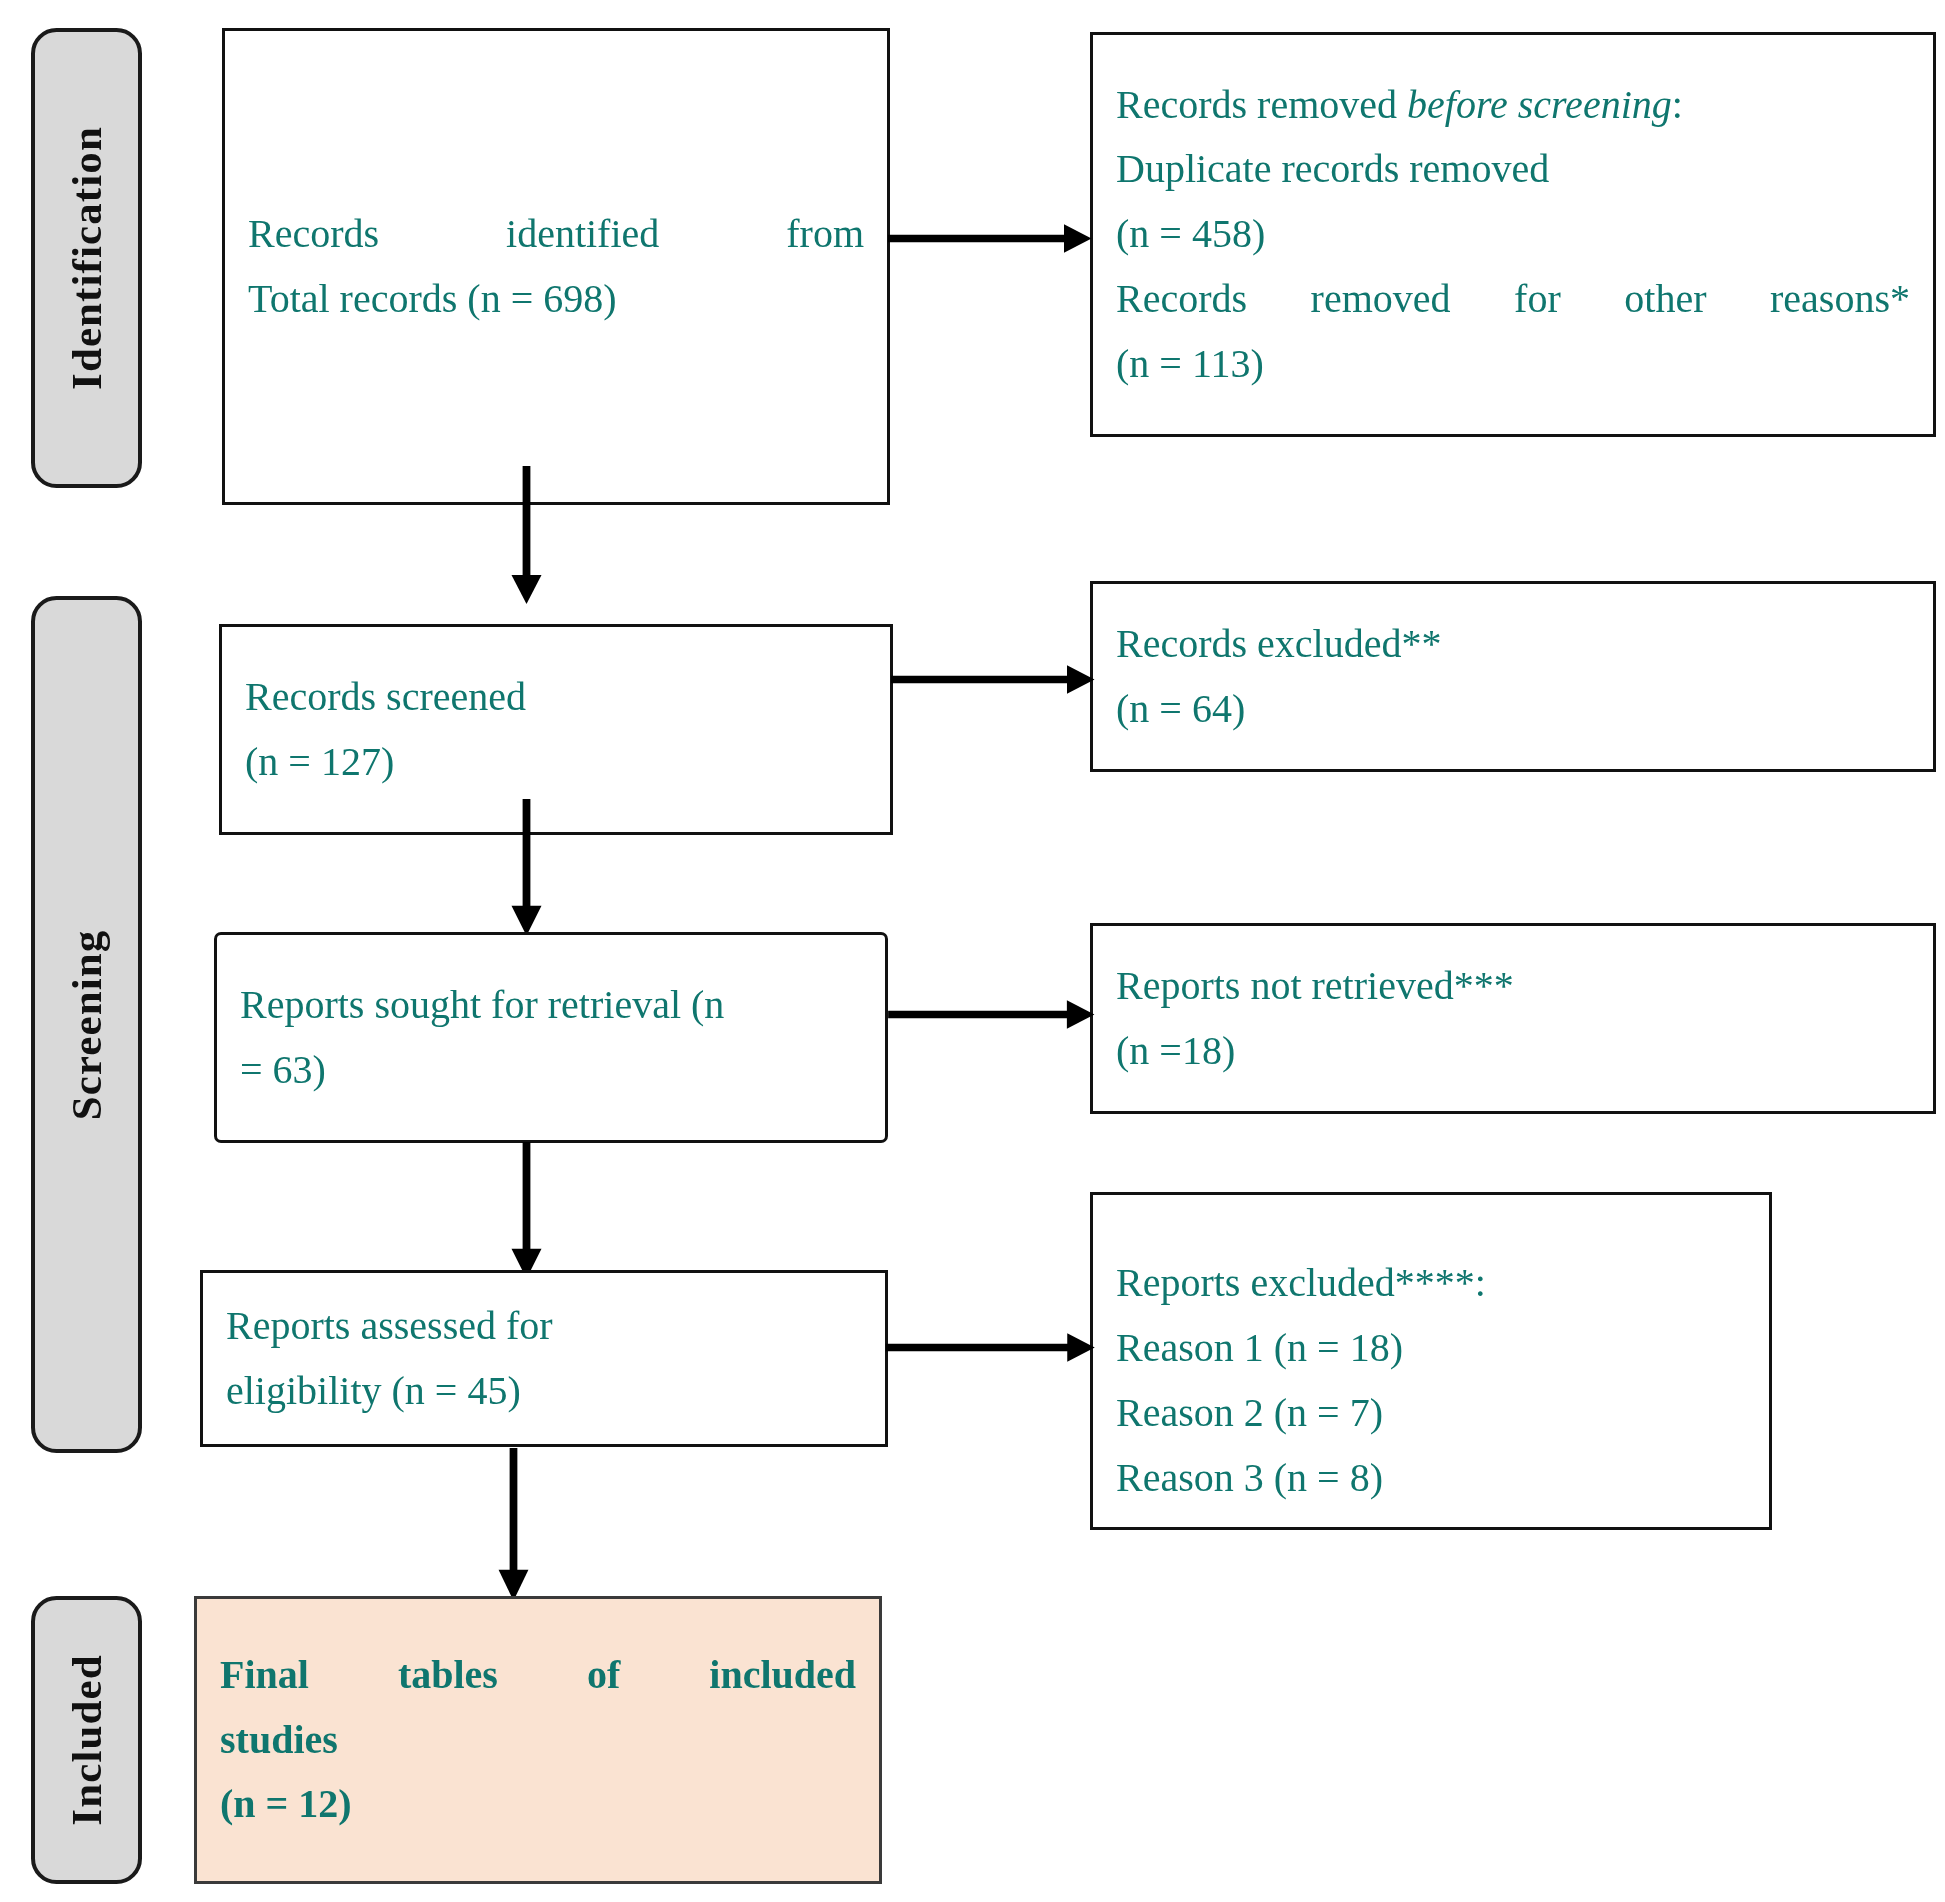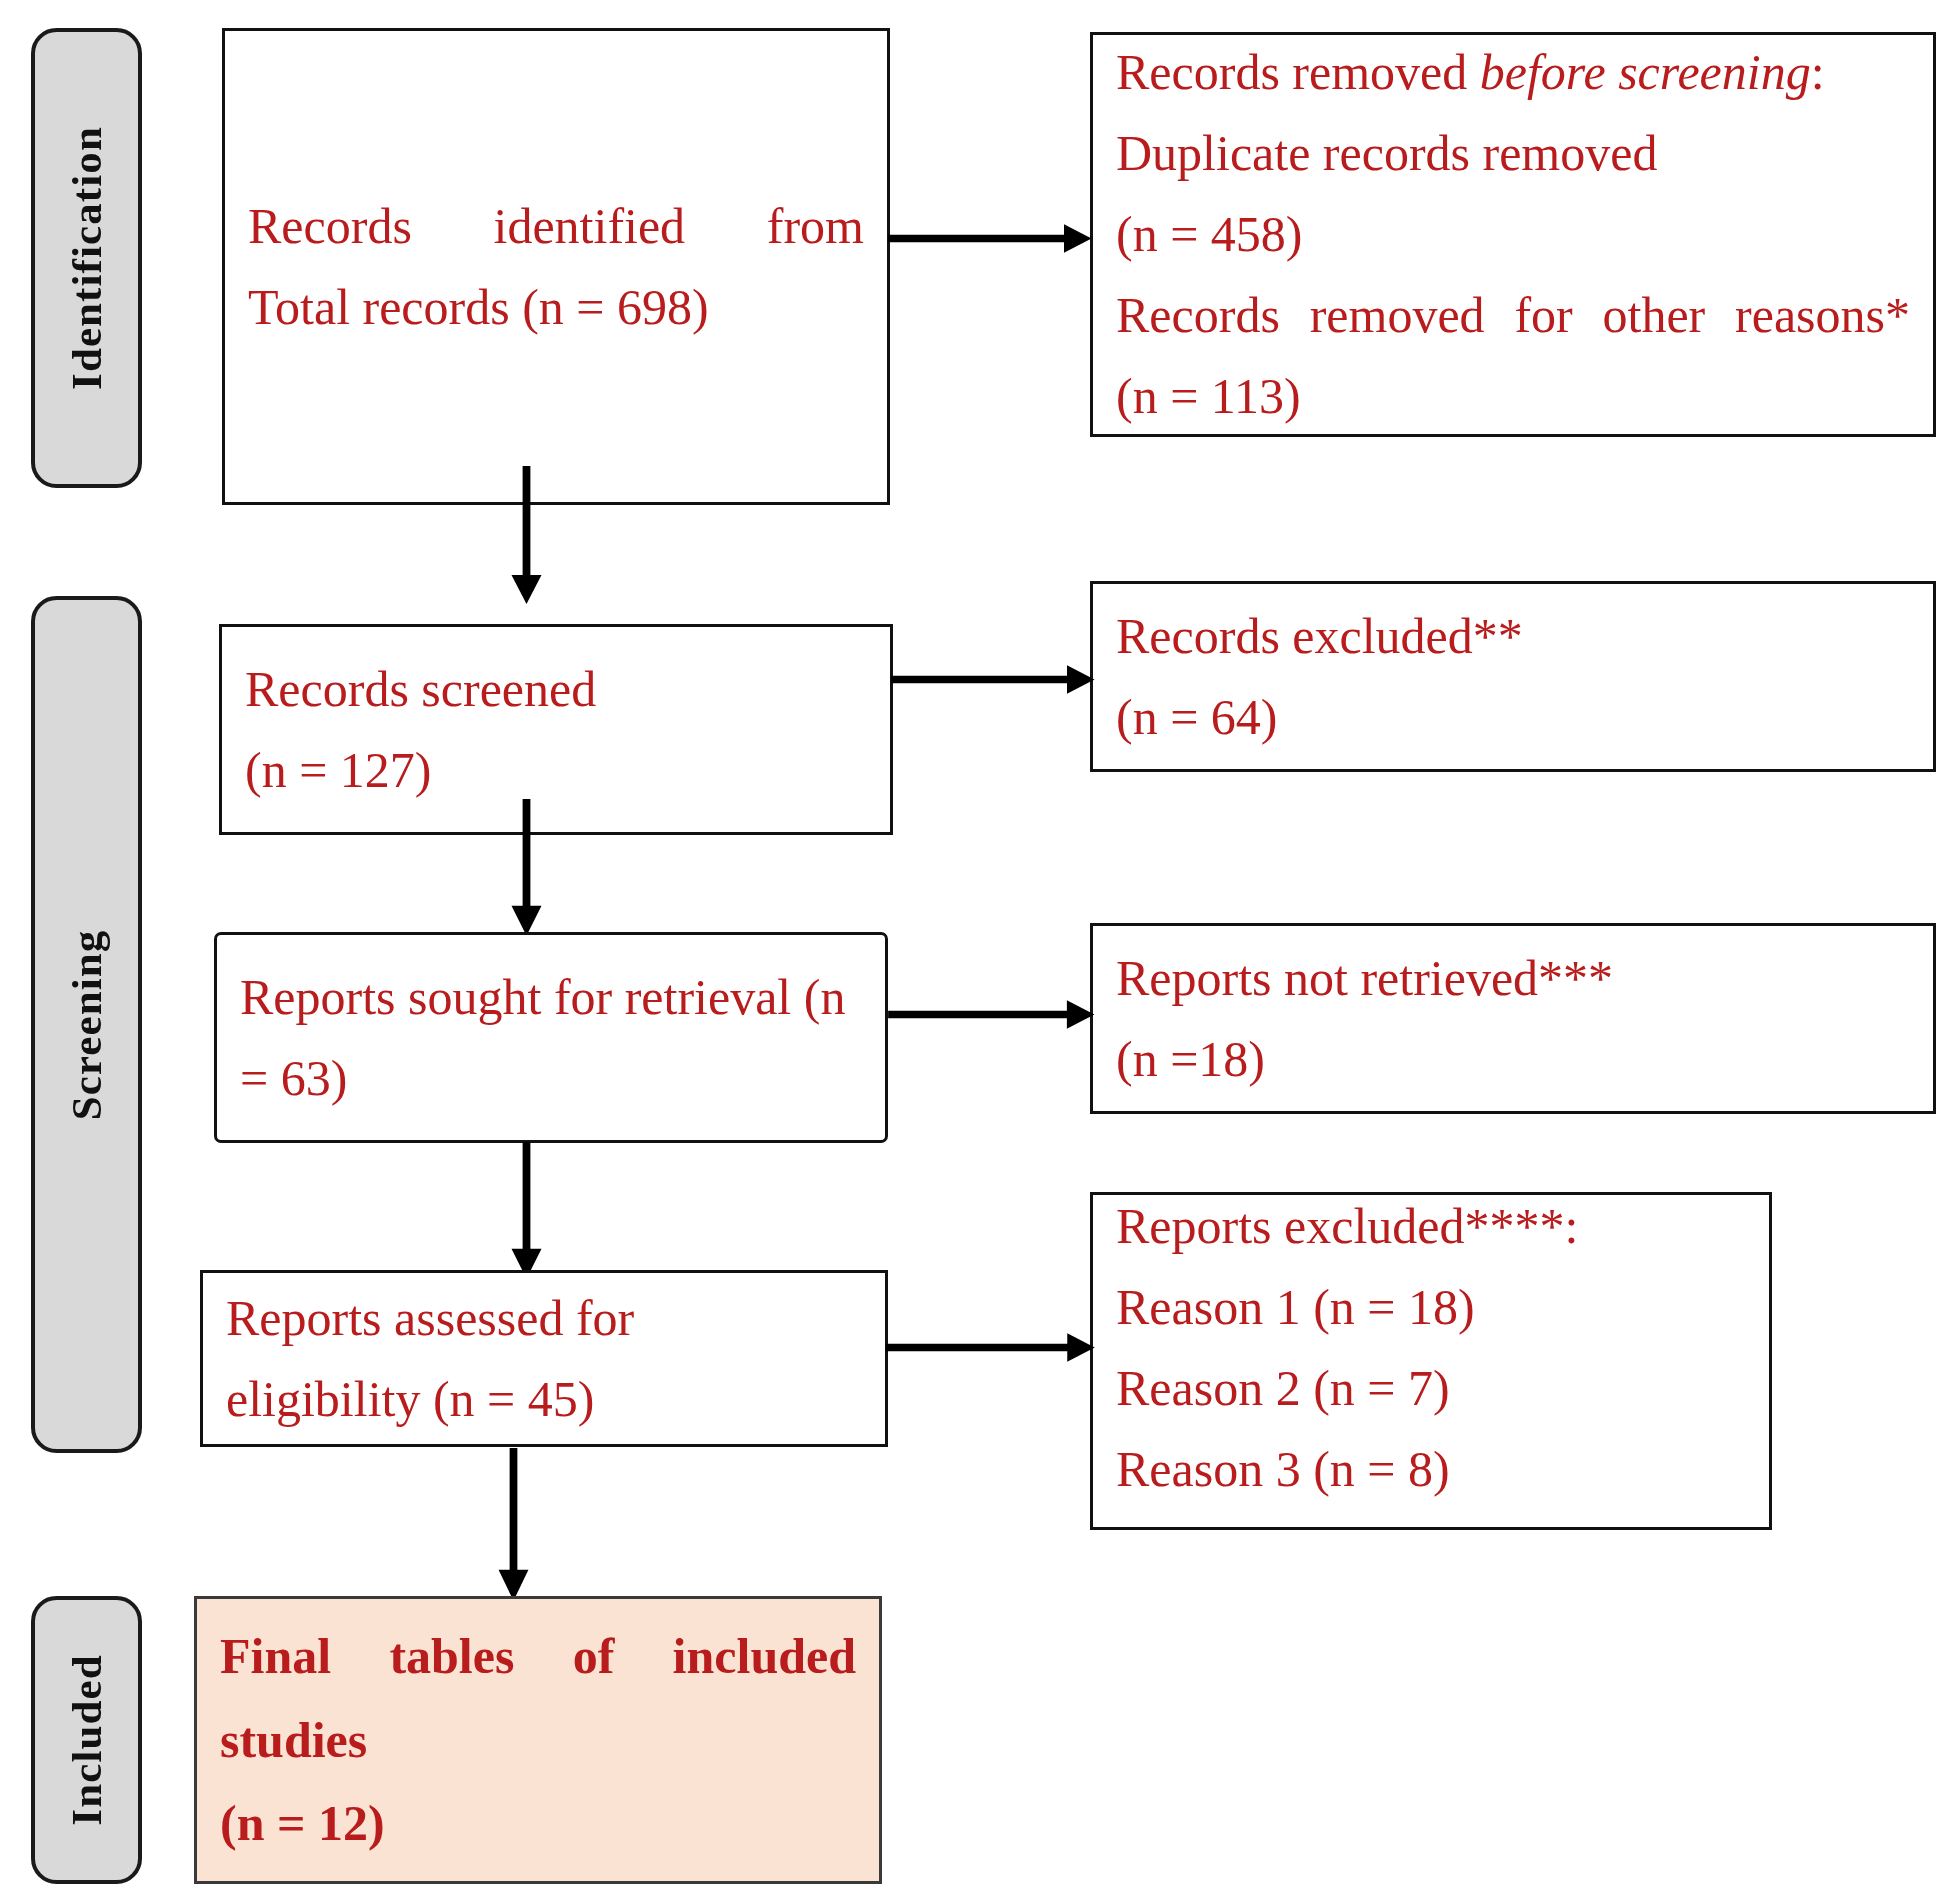--- a/index.html
+++ b/index.html
@@ -36,23 +36,23 @@
     background:#ffffff;
     border:3.9px solid #111111;
     box-sizing:border-box;
     padding:16.6px 23px;
     display:flex;
     flex-direction:column;
     justify-content:center;
   }
   .box.peach{background:#fae3d2;border-color:#3a3a3a;}
   .box .line{
-    font-size:50px;
+    font-size:40px;
     line-height:1.62;
-    color:#b91c1c;
+    color:#0f766e;
   }
   .box .line.just{
     text-align:justify;
     text-align-last:justify;
   }
   .box.peach .line{font-weight:bold;}
   .box .line em{font-style:italic;}
   
   .conn{position:absolute;}
   .conn svg{display:block;overflow:visible;}
@@ -170,20 +170,20 @@
     </svg>
   </div>
 
   <div class="conn" style="left:494px;top:1448px;width:39px;height:155px;">
     <svg width="39" height="155" viewBox="0 0 70 280">
       <path d="M35,0 L35,228" stroke="#000" stroke-width="14" fill="none"></path>
       <path d="M8,220 L62,220 L35,276 Z" fill="#000"></path>
     </svg>
   </div>
 
-  <div class="box peach" style="left:194px;top:1596px;width:688px;height:288px;justify-content:space-between;">
+  <div class="box peach" style="left:194px;top:1596px;width:688px;height:288px;">
     <div class="line just">Final tables of included</div>
     <div class="line">studies</div>
     <div class="line">(n = 12)</div>
   </div>
 
 </div>
 
 
 </body></html>

